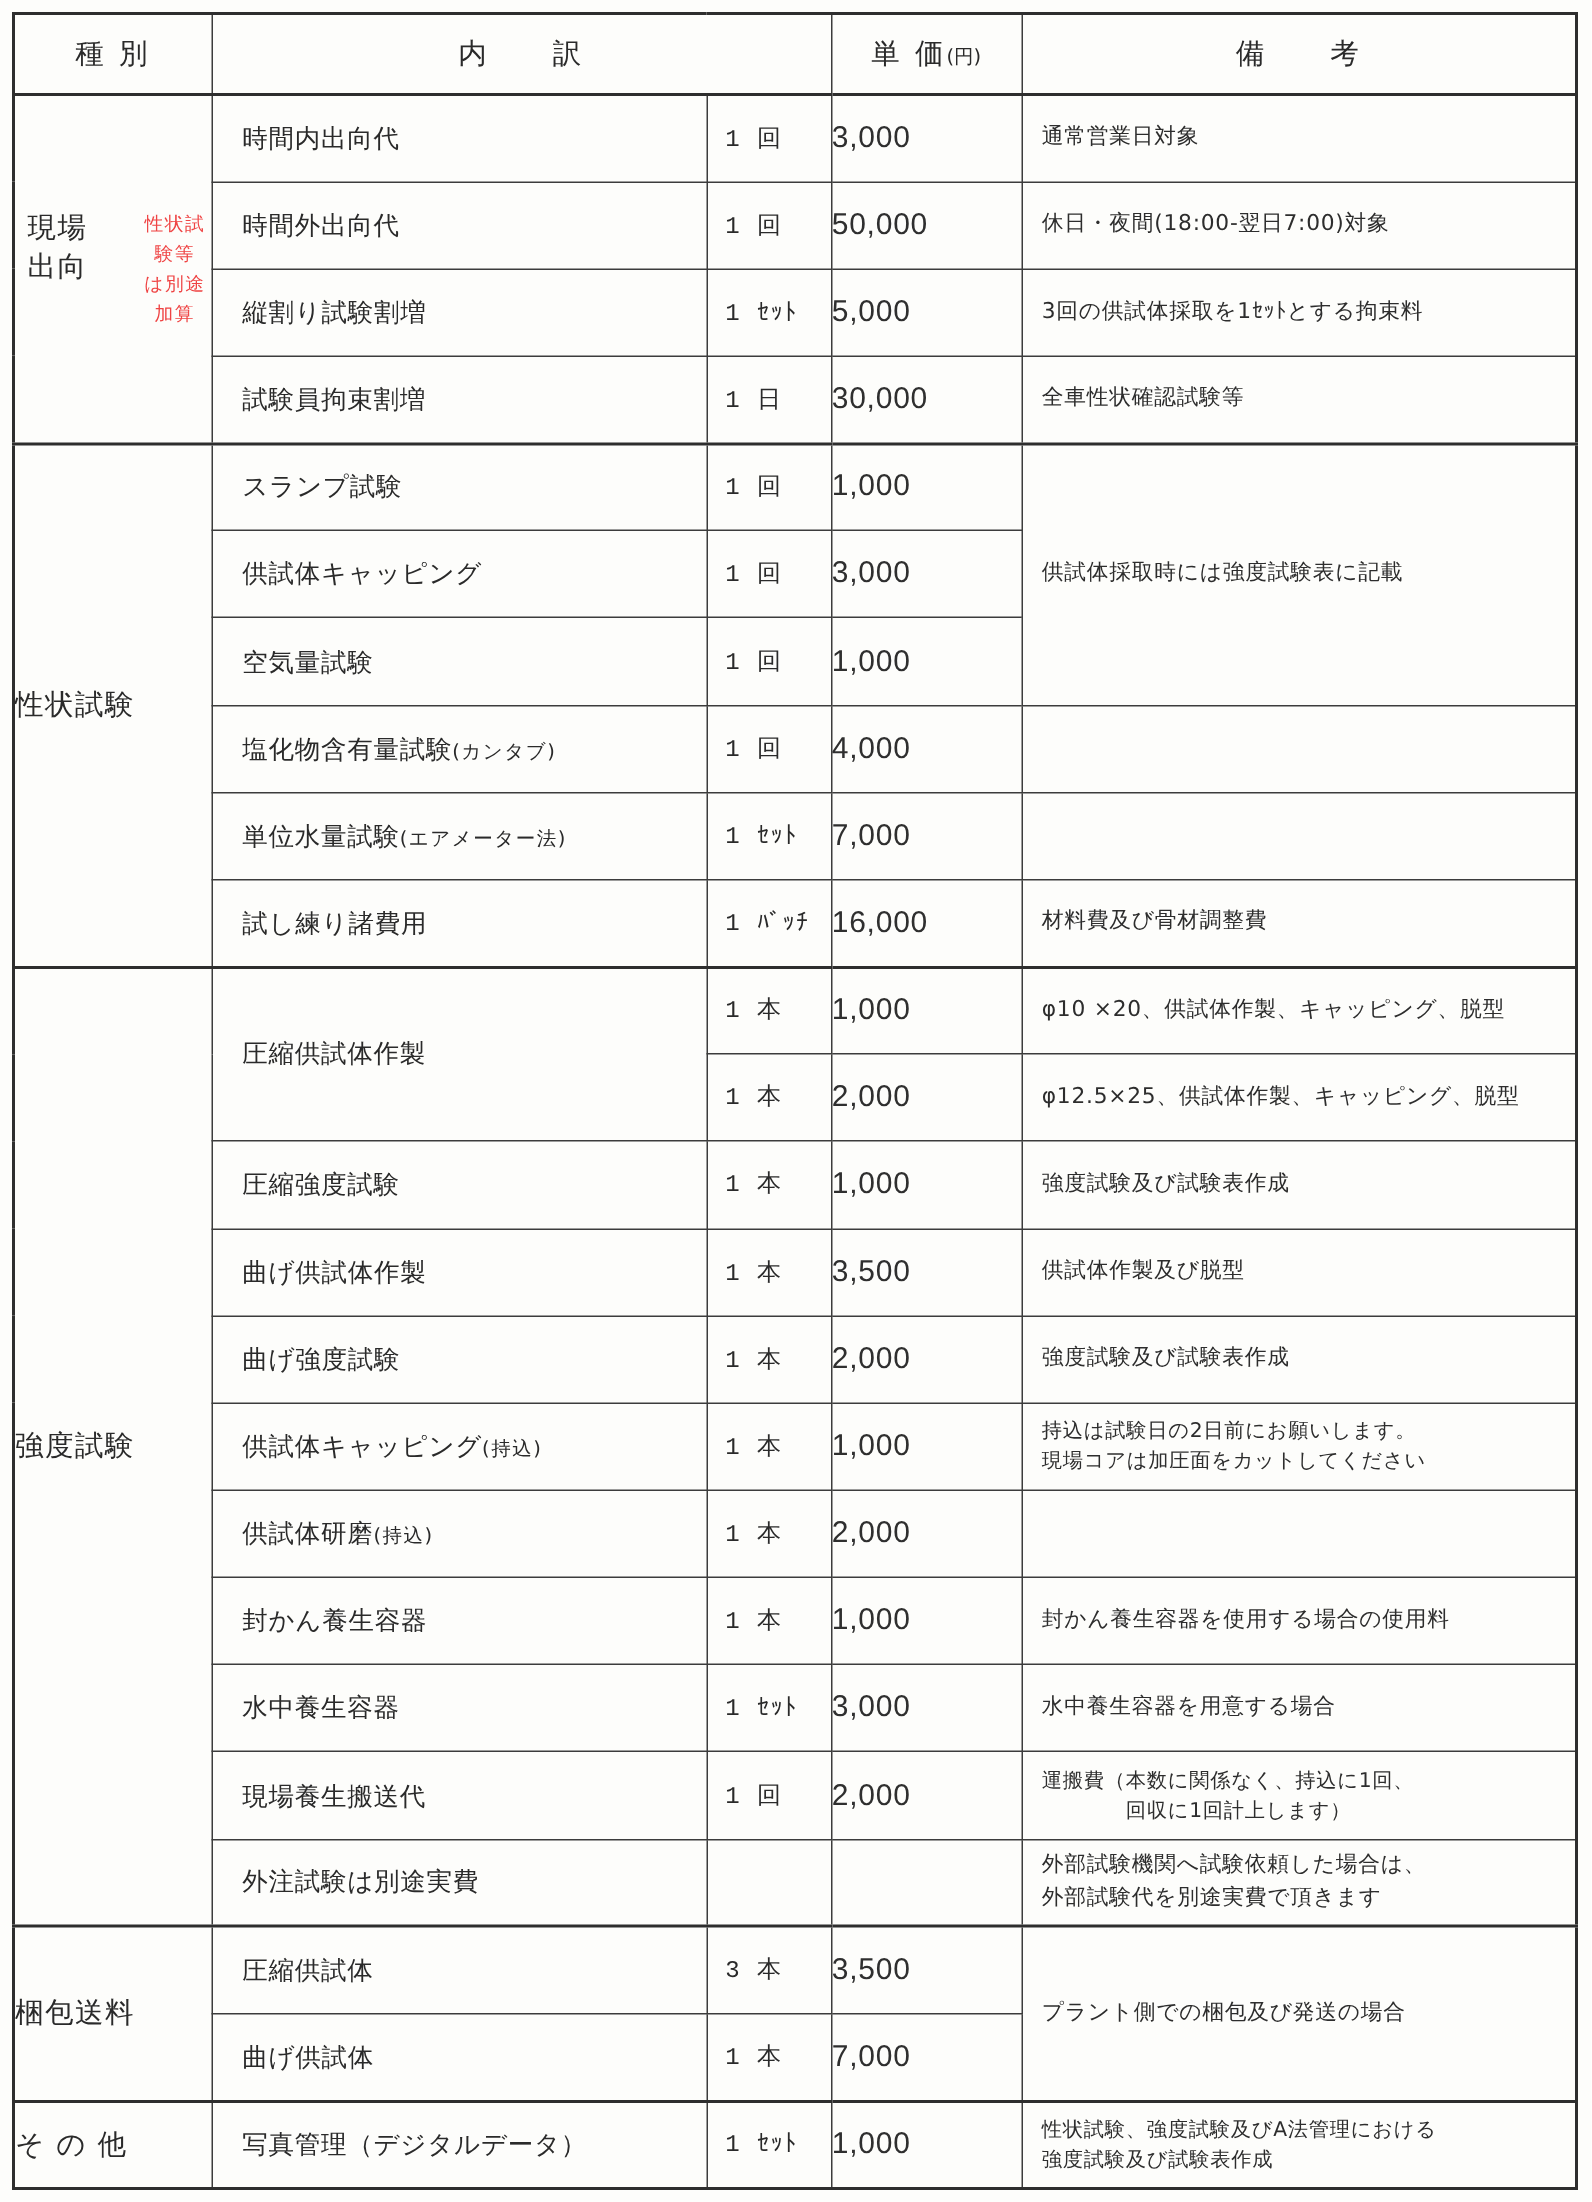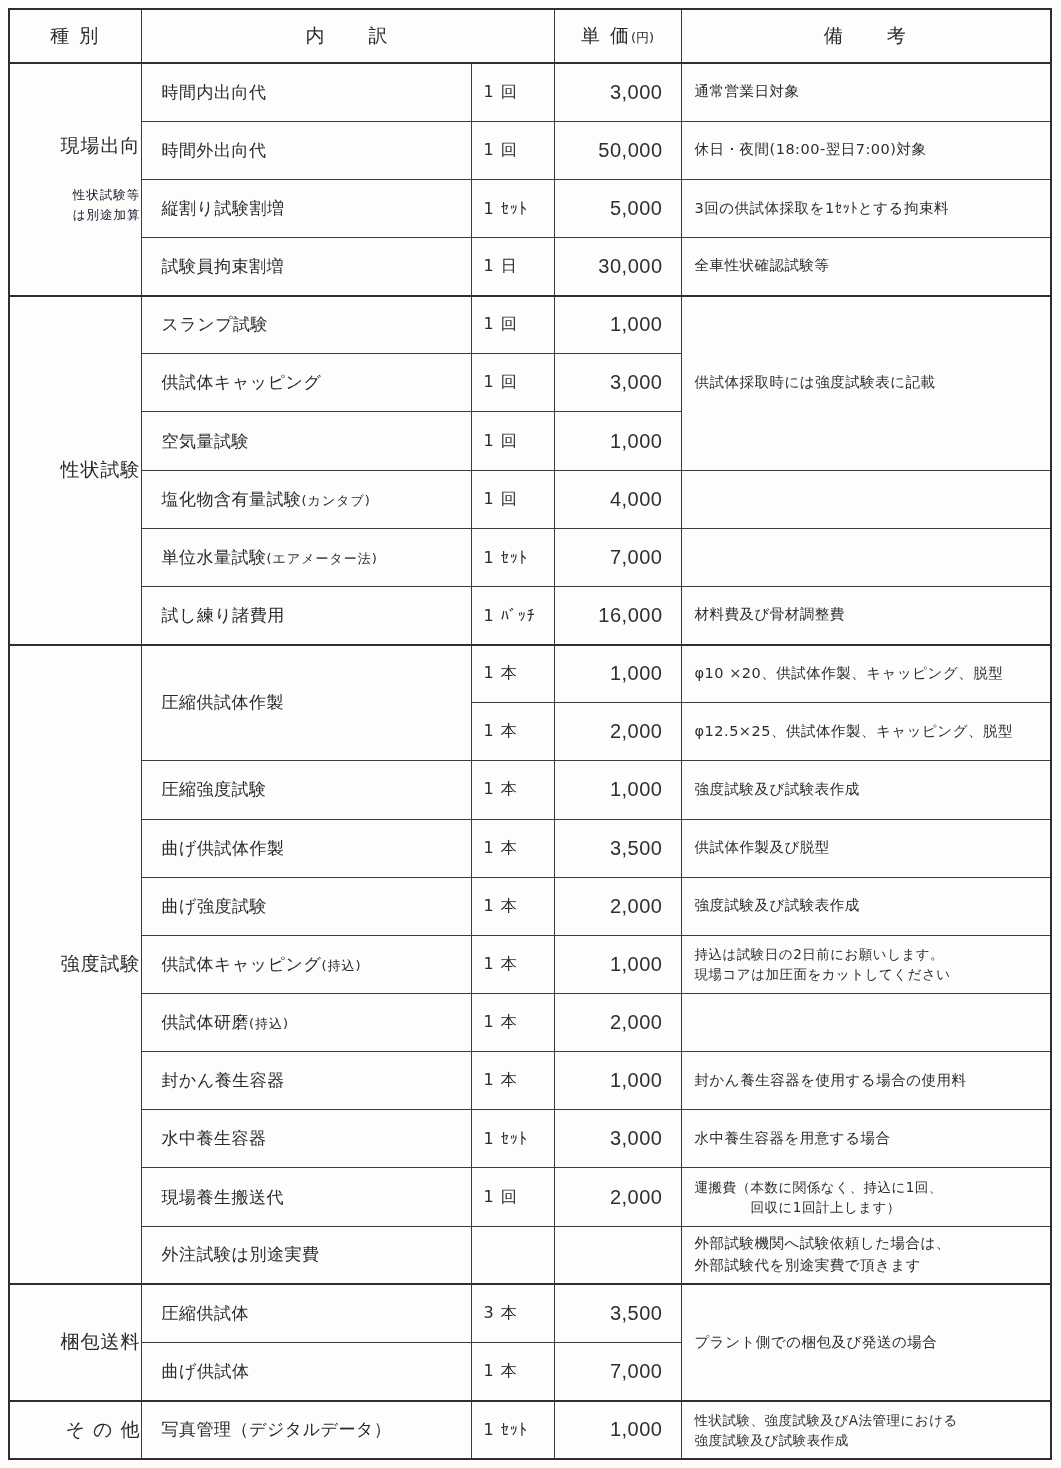--- a/index.html
+++ b/index.html
@@ -48,46 +48,47 @@
   thead th .paren { font-size: 13px; letter-spacing: 0; }
   tbody tr { height: 58px; }
   tr.sec-top td { border-top: 2px solid #2e2e2e; }
 
   td.cat {
     text-align: center;
     font-size: 19px;
     letter-spacing: 1px;
     color: #2a2a2a;
   }
-  td.cat .cat-inner { display: flex; flex-direction: column; align-items: flex-end; gap: 26px; }
+  td.cat .cat-inner { display: flex; flex-direction: row; align-items: flex-start; gap: 26px; }
   td.cat .cat-note {
     font-size: 12.5px;
     letter-spacing: 1px;
     line-height: 1.6;
     white-space: pre-line;
-    color: #0f172a;
+    color: #ef4444;
   }
   td.item {
     font-size: 17px;
     letter-spacing: 0.5px;
     padding-left: 20px;
     color: #2a2a2a;
   }
   td.item .small { font-size: 13px; letter-spacing: 1px; }
   td.unit {
     font-size: 16px;
     padding-left: 12px;
     letter-spacing: 1px;
     color: #2a2a2a;
     white-space: nowrap;
+    font-family: Liberation Mono, monospace;
   }
   td.price {
     font-family: "Liberation Sans", "DejaVu Sans", sans-serif;
     font-size: 20px;
-    text-align: right;
+    text-align: left;
     padding-right: 18px;
     letter-spacing: 0.5px;
     color: #2f2f2f;
   }
   td.remark {
     font-size: 14.5px;
     padding-left: 13px;
     padding-right: 2px;
     letter-spacing: 0.5px;
     line-height: 1.5;

